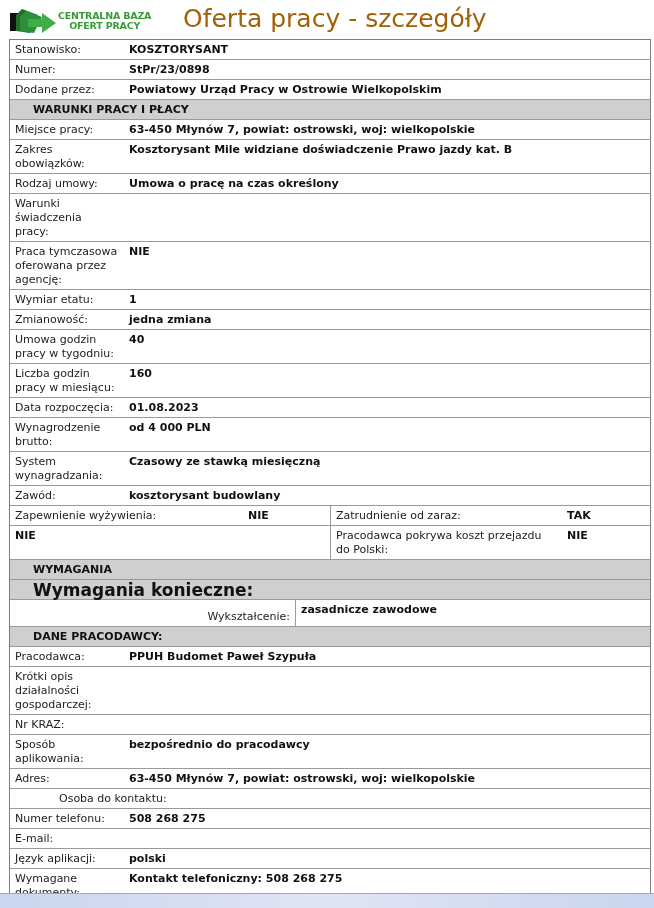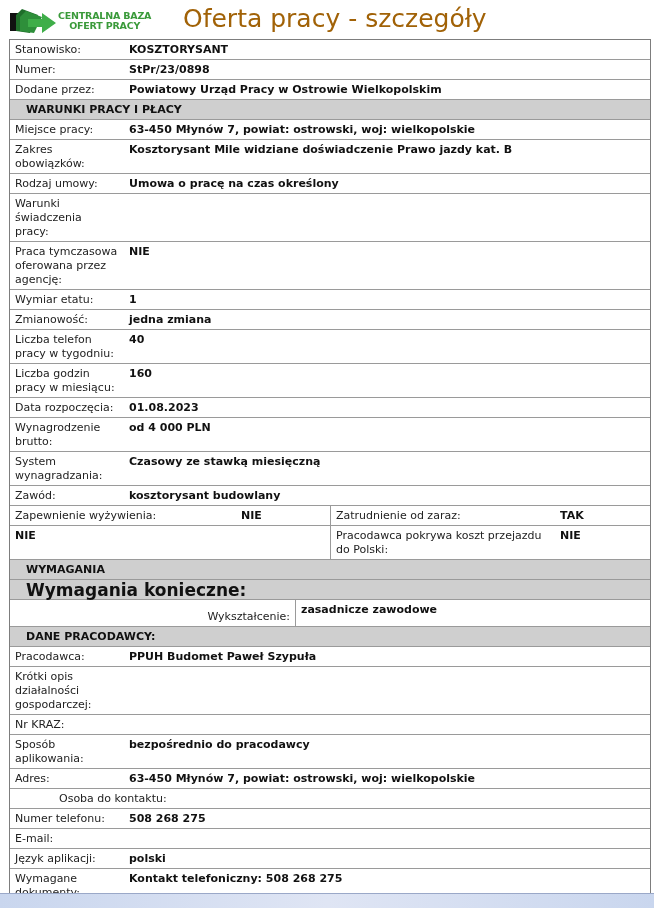--- a/index.html
+++ b/index.html
@@ -7,23 +7,23 @@
     body { font-family: "DejaVu Sans", sans-serif; color: #111; position: relative; }
     .header { position: relative; height: 38px; }
     .logo { position: absolute; left: 8px; top: 7px; display: flex; align-items: center; }
     .logo-mark { width: 50px; height: 28px; }
     .logo-text { font-family: "DejaVu Sans", sans-serif; font-weight: bold; font-size: 9.5px; line-height: 10px; color: #3a9a3a; text-align: center; letter-spacing: -0.2px; }
     .page-title { position: absolute; left: 183px; top: 4px; font-size: 25px; color: #a16207; font-family: "DejaVu Sans", sans-serif; }
     .doc { position: absolute; left: 9px; top: 39px; width: 642px; border: 1px solid #7d7d7d; border-bottom: none; }
     .row { display: flex; border-bottom: 1px solid #9a9a9a; font-size: 11px; line-height: 14px; min-height: 20px; }
     .row .lbl { width: 114px; padding: 3px 5px 2px 5px; color: #222; flex: 0 0 114px; }
     .row .val { padding: 3px 5px 2px 5px; font-weight: bold; flex: 1; }
-    .section { background: #cfcfcf; font-weight: bold; font-size: 11px; line-height: 14px; padding: 3px 5px 2px 16px; border-bottom: 1px solid #9a9a9a; min-height: 20px; }
+    .section { background: #cfcfcf; font-weight: bold; font-size: 11px; line-height: 14px; padding: 3px 5px 2px 23px; border-bottom: 1px solid #9a9a9a; min-height: 20px; }
     .quad { display: flex; border-bottom: 1px solid #9a9a9a; font-size: 11px; line-height: 14px; min-height: 20px; }
-    .quad .half { display: flex; width: 321px; }
+    .quad .half { display: flex; width: 321px; gap: 7px; }
     .quad .half + .half { border-left: 1px solid #9a9a9a; }
     .quad .ql { padding: 3px 5px 2px 5px; width: 226px; color: #222; }
     .quad .half + .half .ql { width: 224px; }
     .quad .qv { padding: 3px 5px 2px 5px; font-weight: bold; }
     .edu { display: flex; border-bottom: 1px solid #9a9a9a; font-size: 11px; line-height: 14px; min-height: 20px; }
     .edu .el { width: 286px; text-align: right; padding: 10px 5px 2px 5px; color: #222; border-right: 1px solid #9a9a9a; }
     .edu .ev { padding: 3px 5px 2px 5px; font-weight: bold; }
     .bottom-bar { position: absolute; left: 0; top: 893px; width: 654px; height: 15px; background: linear-gradient(90deg, #c9d6ee 0%, #dfe5f4 50%, #c9d6ee 100%); border-top: 1px solid #9aa8c8; }
   </style>
 </head>
@@ -83,21 +83,21 @@
   </div>
   <div class="row">
     <div class="lbl">Wymiar etatu:</div>
     <div class="val">1</div>
   </div>
   <div class="row">
     <div class="lbl">Zmianowość:</div>
     <div class="val">jedna zmiana</div>
   </div>
   <div class="row">
-    <div class="lbl">Liczba telefon pracy w tygodniu:</div>
+    <div class="lbl">Umowa godzin pracy w tygodniu:</div>
     <div class="val">40</div>
   </div>
   <div class="row">
     <div class="lbl">Liczba godzin pracy w miesiącu:</div>
     <div class="val">160</div>
   </div>
   <div class="row">
     <div class="lbl">Data rozpoczęcia:</div>
     <div class="val">01.08.2023</div>
   </div>

